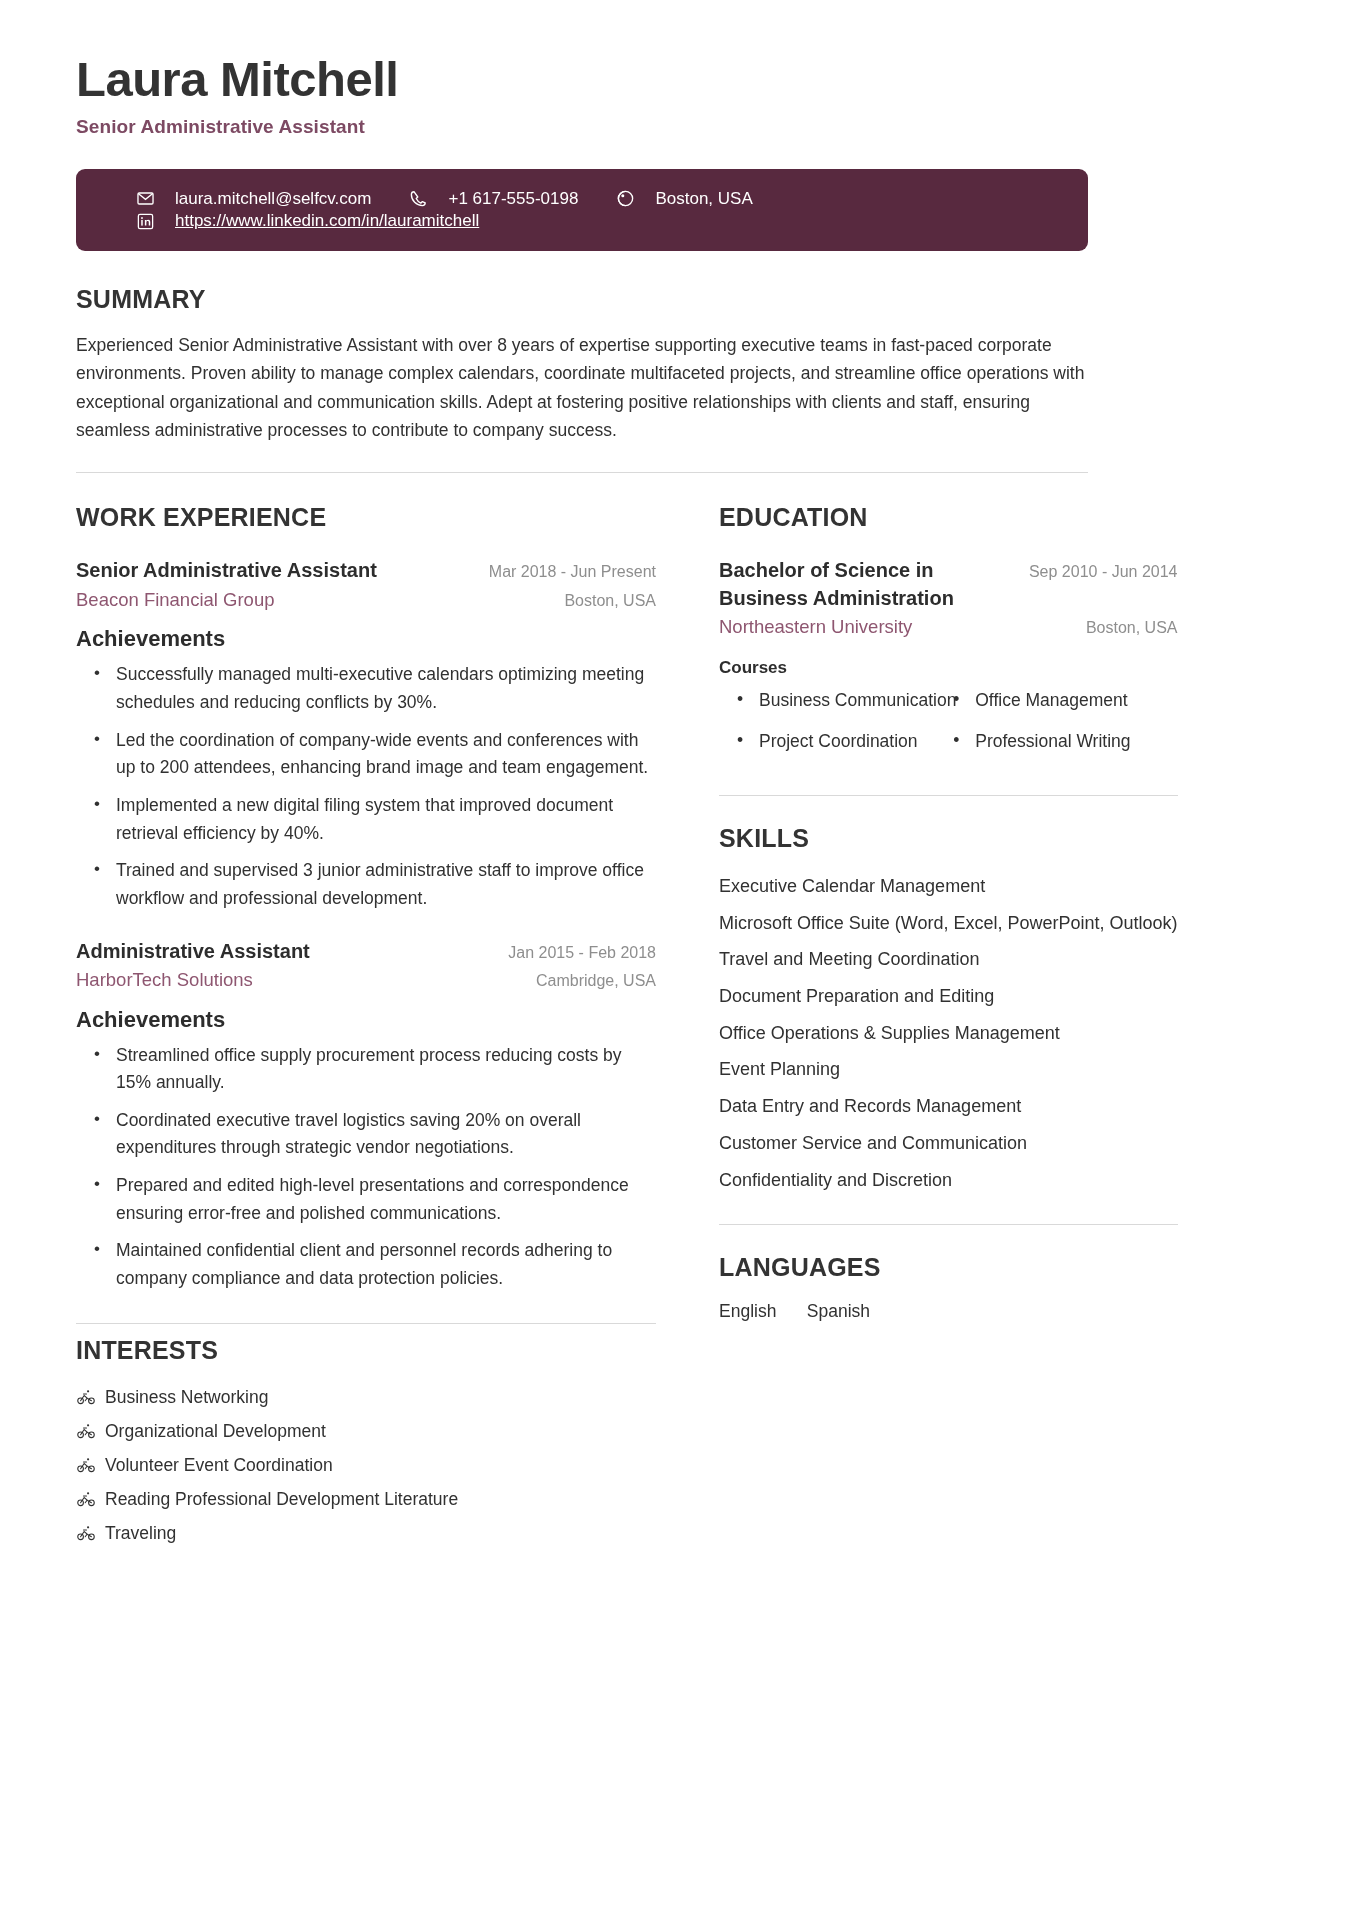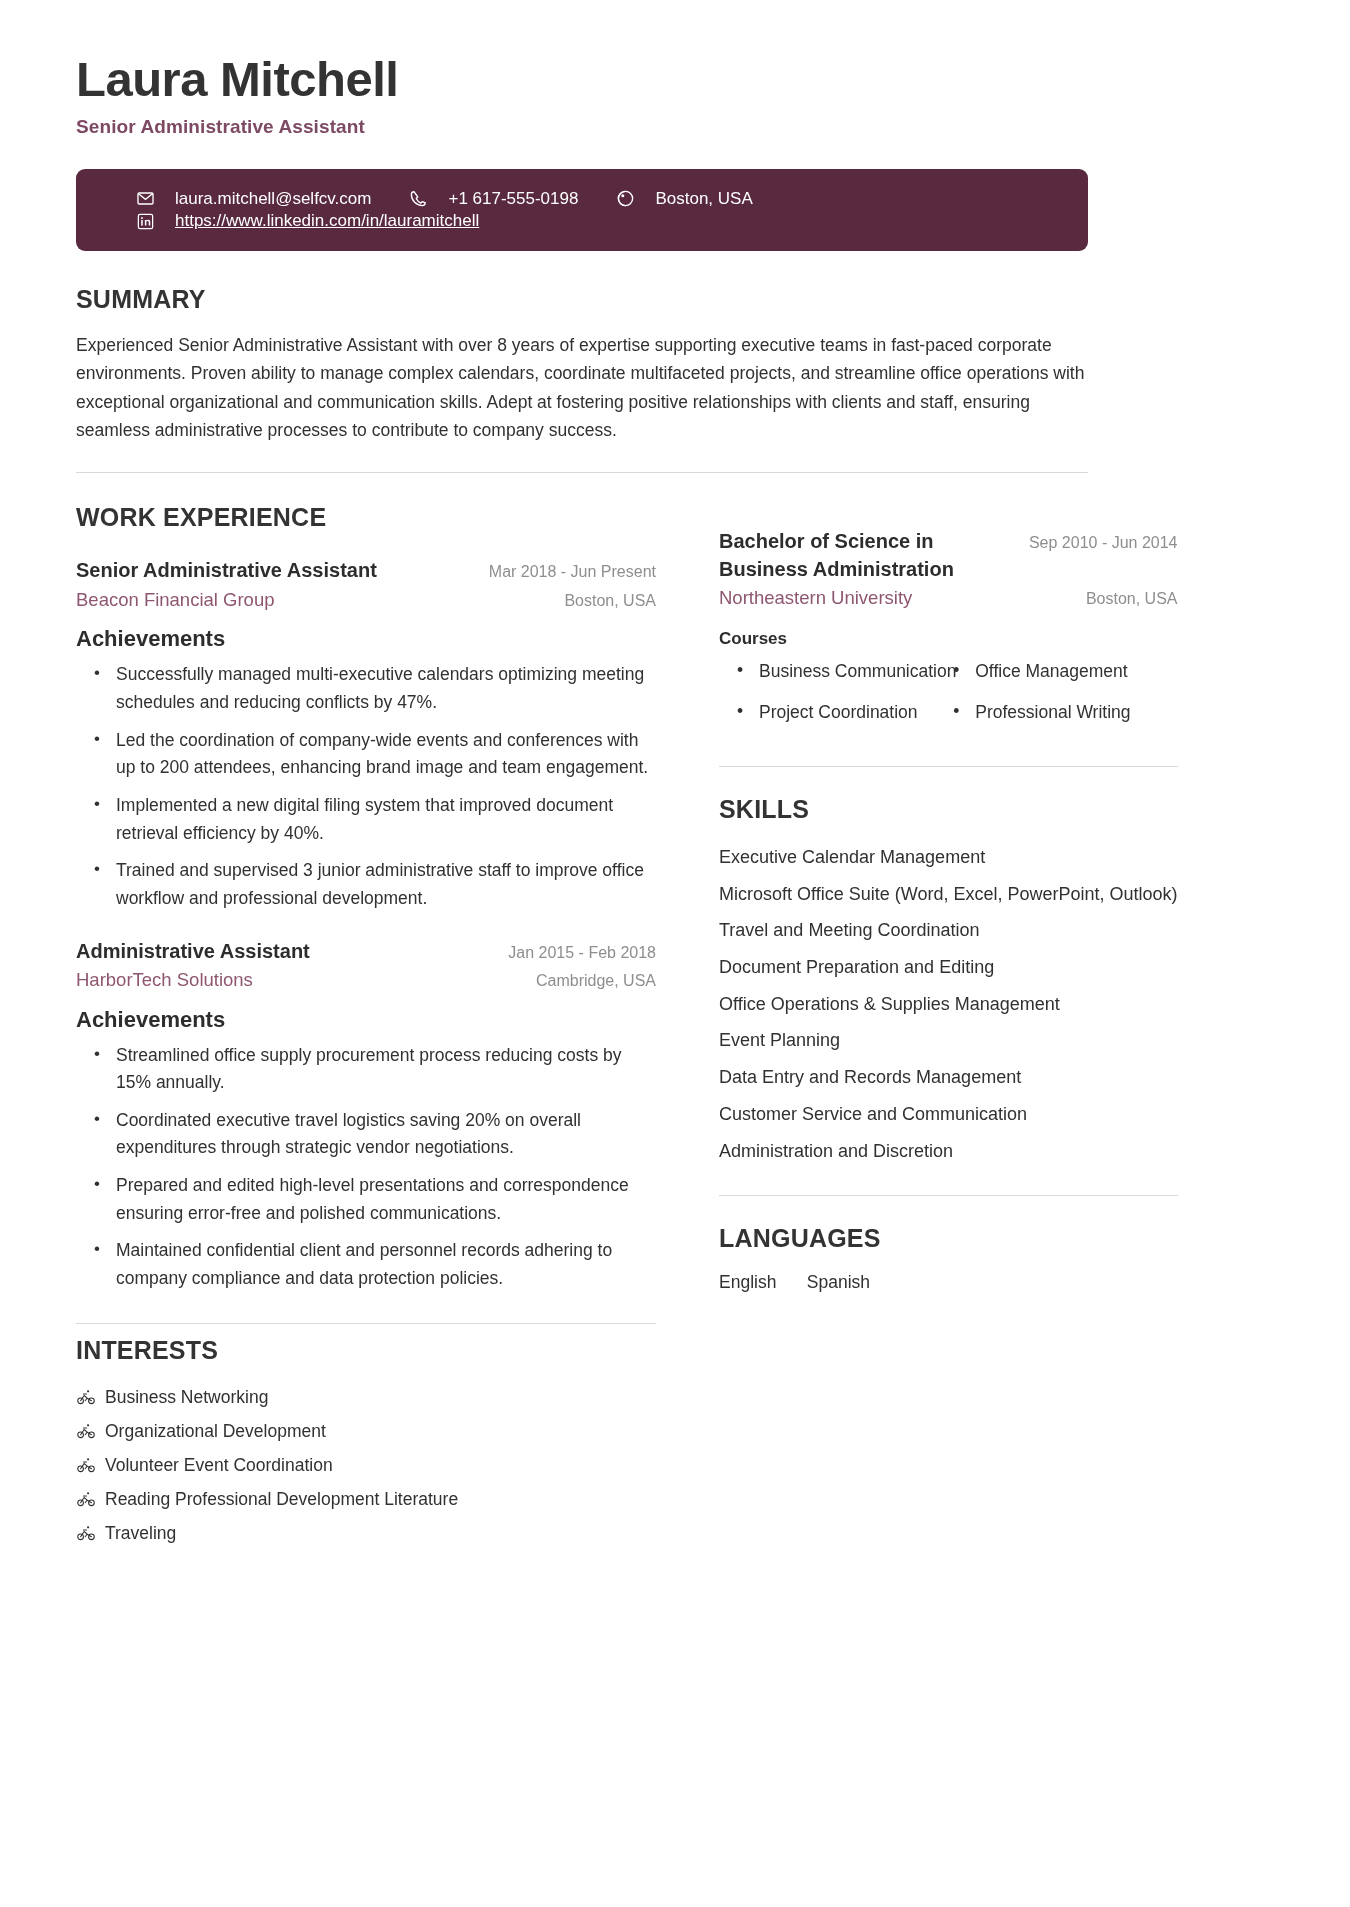--- a/index.html
+++ b/index.html
@@ -312,21 +312,21 @@
             <div class="entry-row">
               <div class="entry-title">Senior Administrative Assistant</div>
               <div class="entry-meta">Mar 2018 - Jun Present</div>
             </div>
             <div class="entry-row org-row">
               <div class="entry-org">Beacon Financial Group</div>
               <div class="entry-meta">Boston, USA</div>
             </div>
             <div class="ach-label">Achievements</div>
             <ul class="bullets">
-              <li>Successfully managed multi-executive calendars optimizing meeting schedules and reducing conflicts by 47%.</li>
+              <li>Successfully managed multi-executive calendars optimizing meeting schedules and reducing conflicts by 30%.</li>
               <li>Led the coordination of company-wide events and conferences with up to 200 attendees, enhancing brand image and team engagement.</li>
               <li>Implemented a new digital filing system that improved document retrieval efficiency by 40%.</li>
               <li>Trained and supervised 3 junior administrative staff to improve office workflow and professional development.</li>
             </ul>
           </div>
 
           <div class="entry">
             <div class="entry-row">
               <div class="entry-title">Administrative Assistant</div>
               <div class="entry-meta">Jan 2015 - Feb 2018</div>
@@ -412,20 +412,21 @@
             </span>
 
           </div>
         </div>
 
       </div>
 
       <div class="col-right">
 
         <div>
+          <div class="section-title">EDUCATION</div>
 
           <div class="entry">
             <div class="entry-row">
               <div class="entry-title">Bachelor of Science in Business Administration</div>
               <div class="entry-meta">Sep 2010 - Jun 2014</div>
             </div>
             <div class="entry-row org-row">
               <div class="entry-org">Northeastern University</div>
               <div class="entry-meta">Boston, USA</div>
             </div>
@@ -446,21 +447,21 @@
           <div class="section-title">SKILLS</div>
           <div class="skills-list">
             <span class="skill-item break-after">Executive Calendar Management</span>
             <span class="skill-item break-after">Microsoft Office Suite (Word, Excel, PowerPoint, Outlook)</span>
             <span class="skill-item break-after">Travel and Meeting Coordination</span>
             <span class="skill-item break-after">Document Preparation and Editing</span>
             <span class="skill-item break-after">Office Operations &amp; Supplies Management</span>
             <span class="skill-item">Event Planning</span>
             <span class="skill-item break-after">Data Entry and Records Management</span>
             <span class="skill-item break-after">Customer Service and Communication</span>
-            <span class="skill-item break-after">Administration and Discretion</span>
+            <span class="skill-item break-after">Confidentiality and Discretion</span>
           </div>
         </div>
 
         <hr class="hr right-hr">
 
         <div class="sec-gap">
           <div class="section-title">LANGUAGES</div>
           <div class="lang-list">
             <span class="lang-item">English</span>
             <span class="lang-item">Spanish</span>

